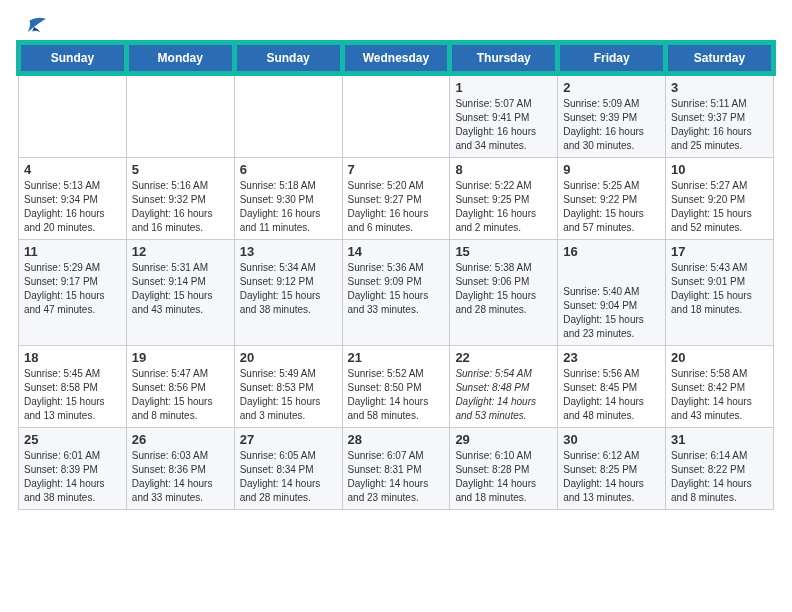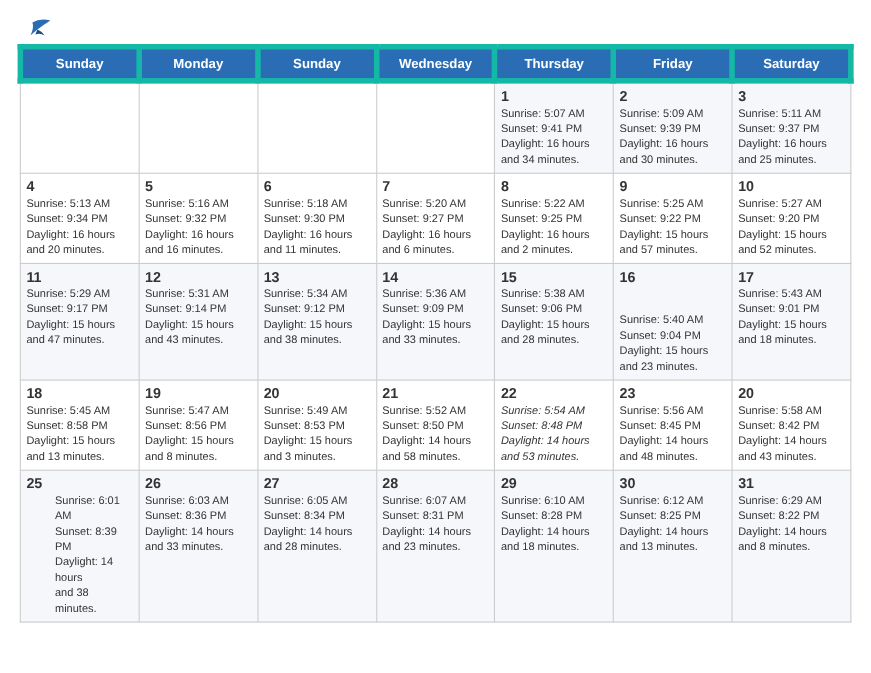--- a/index.html
+++ b/index.html
@@ -292,21 +292,21 @@
           <div class="day-number">20</div>
           <div class="day-info" style="white-space: pre-line;">Sunrise: 5:58 AM
 Sunset: 8:42 PM
 Daylight: 14 hours
 and 43 minutes.</div>
         </td>
       </tr>
       <tr>
         <td>
           <div class="day-number">25</div>
-          <div class="day-info" style="white-space: pre-line; margin-left: 26px;">Sunrise: 6:01 AM
+          <div class="day-info" style="white-space: pre-line;">Sunrise: 6:01 AM
 Sunset: 8:39 PM
 Daylight: 14 hours
 and 38 minutes.</div>
         </td>
         <td>
           <div class="day-number">26</div>
           <div class="day-info" style="white-space: pre-line;">Sunrise: 6:03 AM
 Sunset: 8:36 PM
 Daylight: 14 hours
 and 33 minutes.</div>
@@ -334,20 +334,20 @@
         </td>
         <td>
           <div class="day-number">30</div>
           <div class="day-info" style="white-space: pre-line;">Sunrise: 6:12 AM
 Sunset: 8:25 PM
 Daylight: 14 hours
 and 13 minutes.</div>
         </td>
         <td>
           <div class="day-number">31</div>
-          <div class="day-info" style="white-space: pre-line;">Sunrise: 6:29 AM
+          <div class="day-info" style="white-space: pre-line;">Sunrise: 6:14 AM
 Sunset: 8:22 PM
 Daylight: 14 hours
 and 8 minutes.</div>
         </td>
       </tr>
     </tbody>
 </table>
 
 </body></html>

